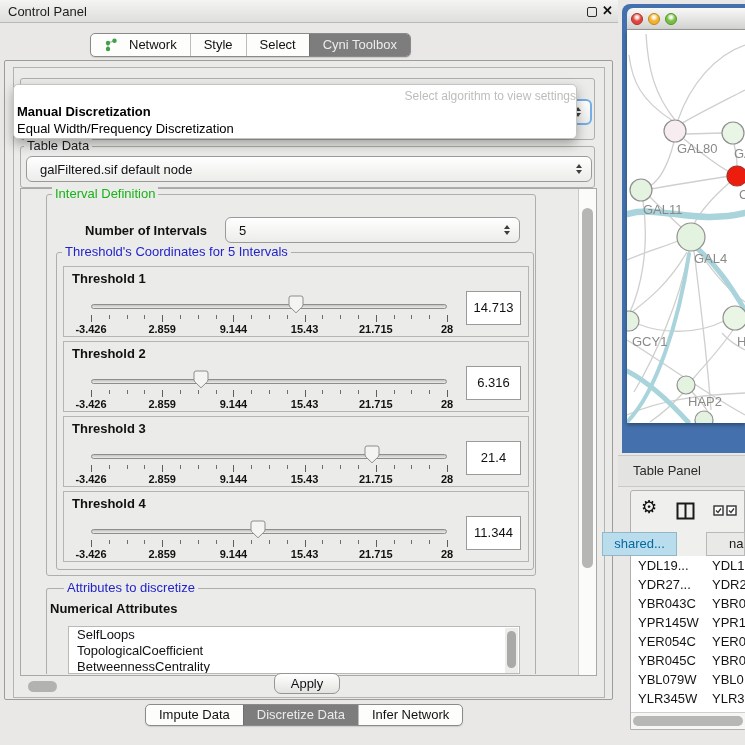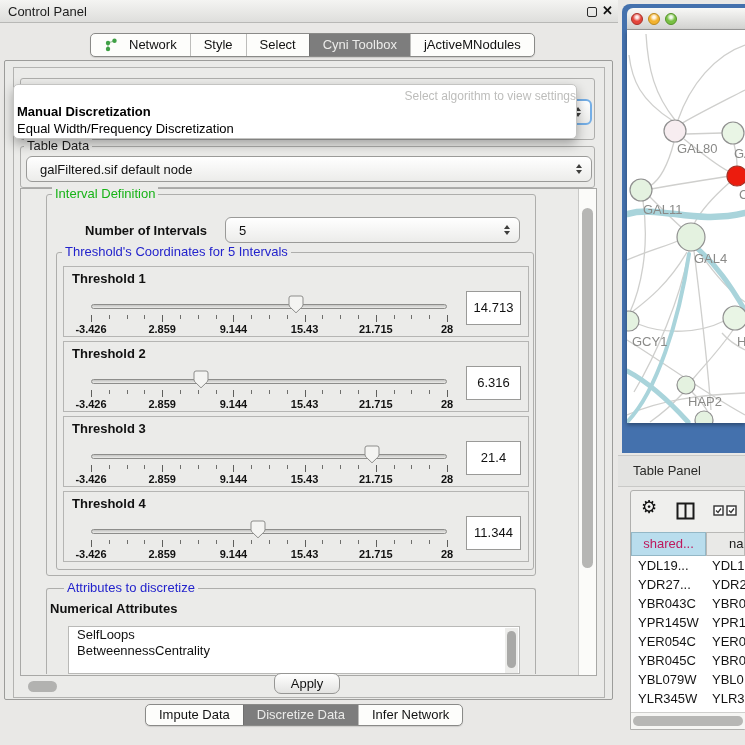--- a/index.html
+++ b/index.html
@@ -97,22 +97,22 @@
   #net-canvas { left:627px; top:30px; width:118px; height:393px; background:#fff; box-shadow:0 2px 4px rgba(0,0,0,.35); }
   #net-canvas svg text { font-family:"Liberation Sans",sans-serif; font-size:13px; fill:#8a8a88; }
 
   
   #tp-bar { left:618px; top:455px; width:127px; height:32px; background:#e3e3e1;
     border-top:1px solid #c9c9c7; border-bottom:1px solid #c9c9c7; }
   #tp-title { left:633px; top:463px; font-size:13px; color:#2a2a28; }
   #tp-window { left:630px; top:490px; width:115px; height:240px; background:#efefed;
     border:1px solid #b0b0ae; border-radius:3px 0 0 0; }
   #tp-gear { left:641px; top:496px; font-size:18px; color:#111; line-height:22px; }
-  #tp-header-c1 { left:631px; top:532px; width:75px; height:24px; background:#b9dded; border:1px solid #93b7c6;
-    font-size:13px; color:#be185d; text-align:center; line-height:22px; }
+  #tp-header-c1 { left:602px; top:532px; width:75px; height:24px; background:#b9dded; border:1px solid #93b7c6;
+    font-size:13px; color:#0369a1; text-align:center; line-height:22px; }
   #tp-header-c2 { left:706px; top:532px; width:39px; height:24px; background:#e9e9e7; border:1px solid #b9b9b7;
     font-size:13px; color:#1c1c1c; line-height:22px; padding-left:22px; overflow:hidden; }
   #tp-body { left:631px; top:556px; width:114px; height:156px; background:#fff; overflow:hidden; }
   #tp-body .row { height:19px; line-height:19px; font-size:13px; color:#141414; position:relative; }
   #tp-body .c1 { position:absolute; left:7px; white-space:nowrap; }
   #tp-body .c2 { position:absolute; left:81px; white-space:nowrap; }
   #tp-hscroll { left:631px; top:712px; width:114px; height:17px; background:#f6f6f4; border-top:1px solid #cfcfcd; }
   #tp-hscroll .thumb { position:absolute; left:2px; top:3px; width:110px; height:10px; border-radius:5px; background:#b7b7b5; }
 </style>
 </head>
@@ -137,23 +137,20 @@
       <span>Network</span>
     </div>
     <div class="it">
         <span>Style</span>
       </div>
     <div class="it">
         <span>Select</span>
       </div>
     <div class="it sel">
         <span>Cyni Toolbox</span>
-      </div>
-    <div class="it">
-        <span>jActiveMNodules</span>
       </div>
   </div>
 
   <div class="abs" id="outer-panel"></div>
   <div class="abs" id="inner-panel"></div>
 
   <div class="abs group" style="left:20px;top:78px;width:575px;height:62px;"></div>
   <span class="group-label g-gray" style="left:22px;top:70px;margin-top:12px;">Discretization Algorithm</span>
   <div class="combo" id="algo-combo">
     <span class="spin">
@@ -264,20 +261,21 @@
     <span class="scl" style="left:311.8px">21.715</span>
     <span class="scl" style="left:383px">28</span>
     <div class="tval">11.344</div>
   </div>
 
   <div class="abs" style="left:46px;top:588px;width:490px;height:86px;border:1px solid #aeaeac;border-bottom:none;border-radius:3px 3px 0 0;"></div>
   <span class="group-label g-blue" style="left:64px;top:581px;">Attributes to discretize</span>
   <span class="abs" id="attr-heading">Numerical Attributes</span>
   <div class="abs" id="attr-list">
     <div class="li">SelfLoops</div>
+    <div class="li">TopologicalCoefficient</div>
     <div class="li">BetweennessCentrality</div>
     <div id="attr-vscroll">
         <div class="thumb"></div>
       </div>
   </div>
 
   <div class="abs" id="hscroll-thumb"></div>
   <div class="abs" id="apply-btn">Apply</div>
 
   <div class="seg" id="bottom-tabs">

